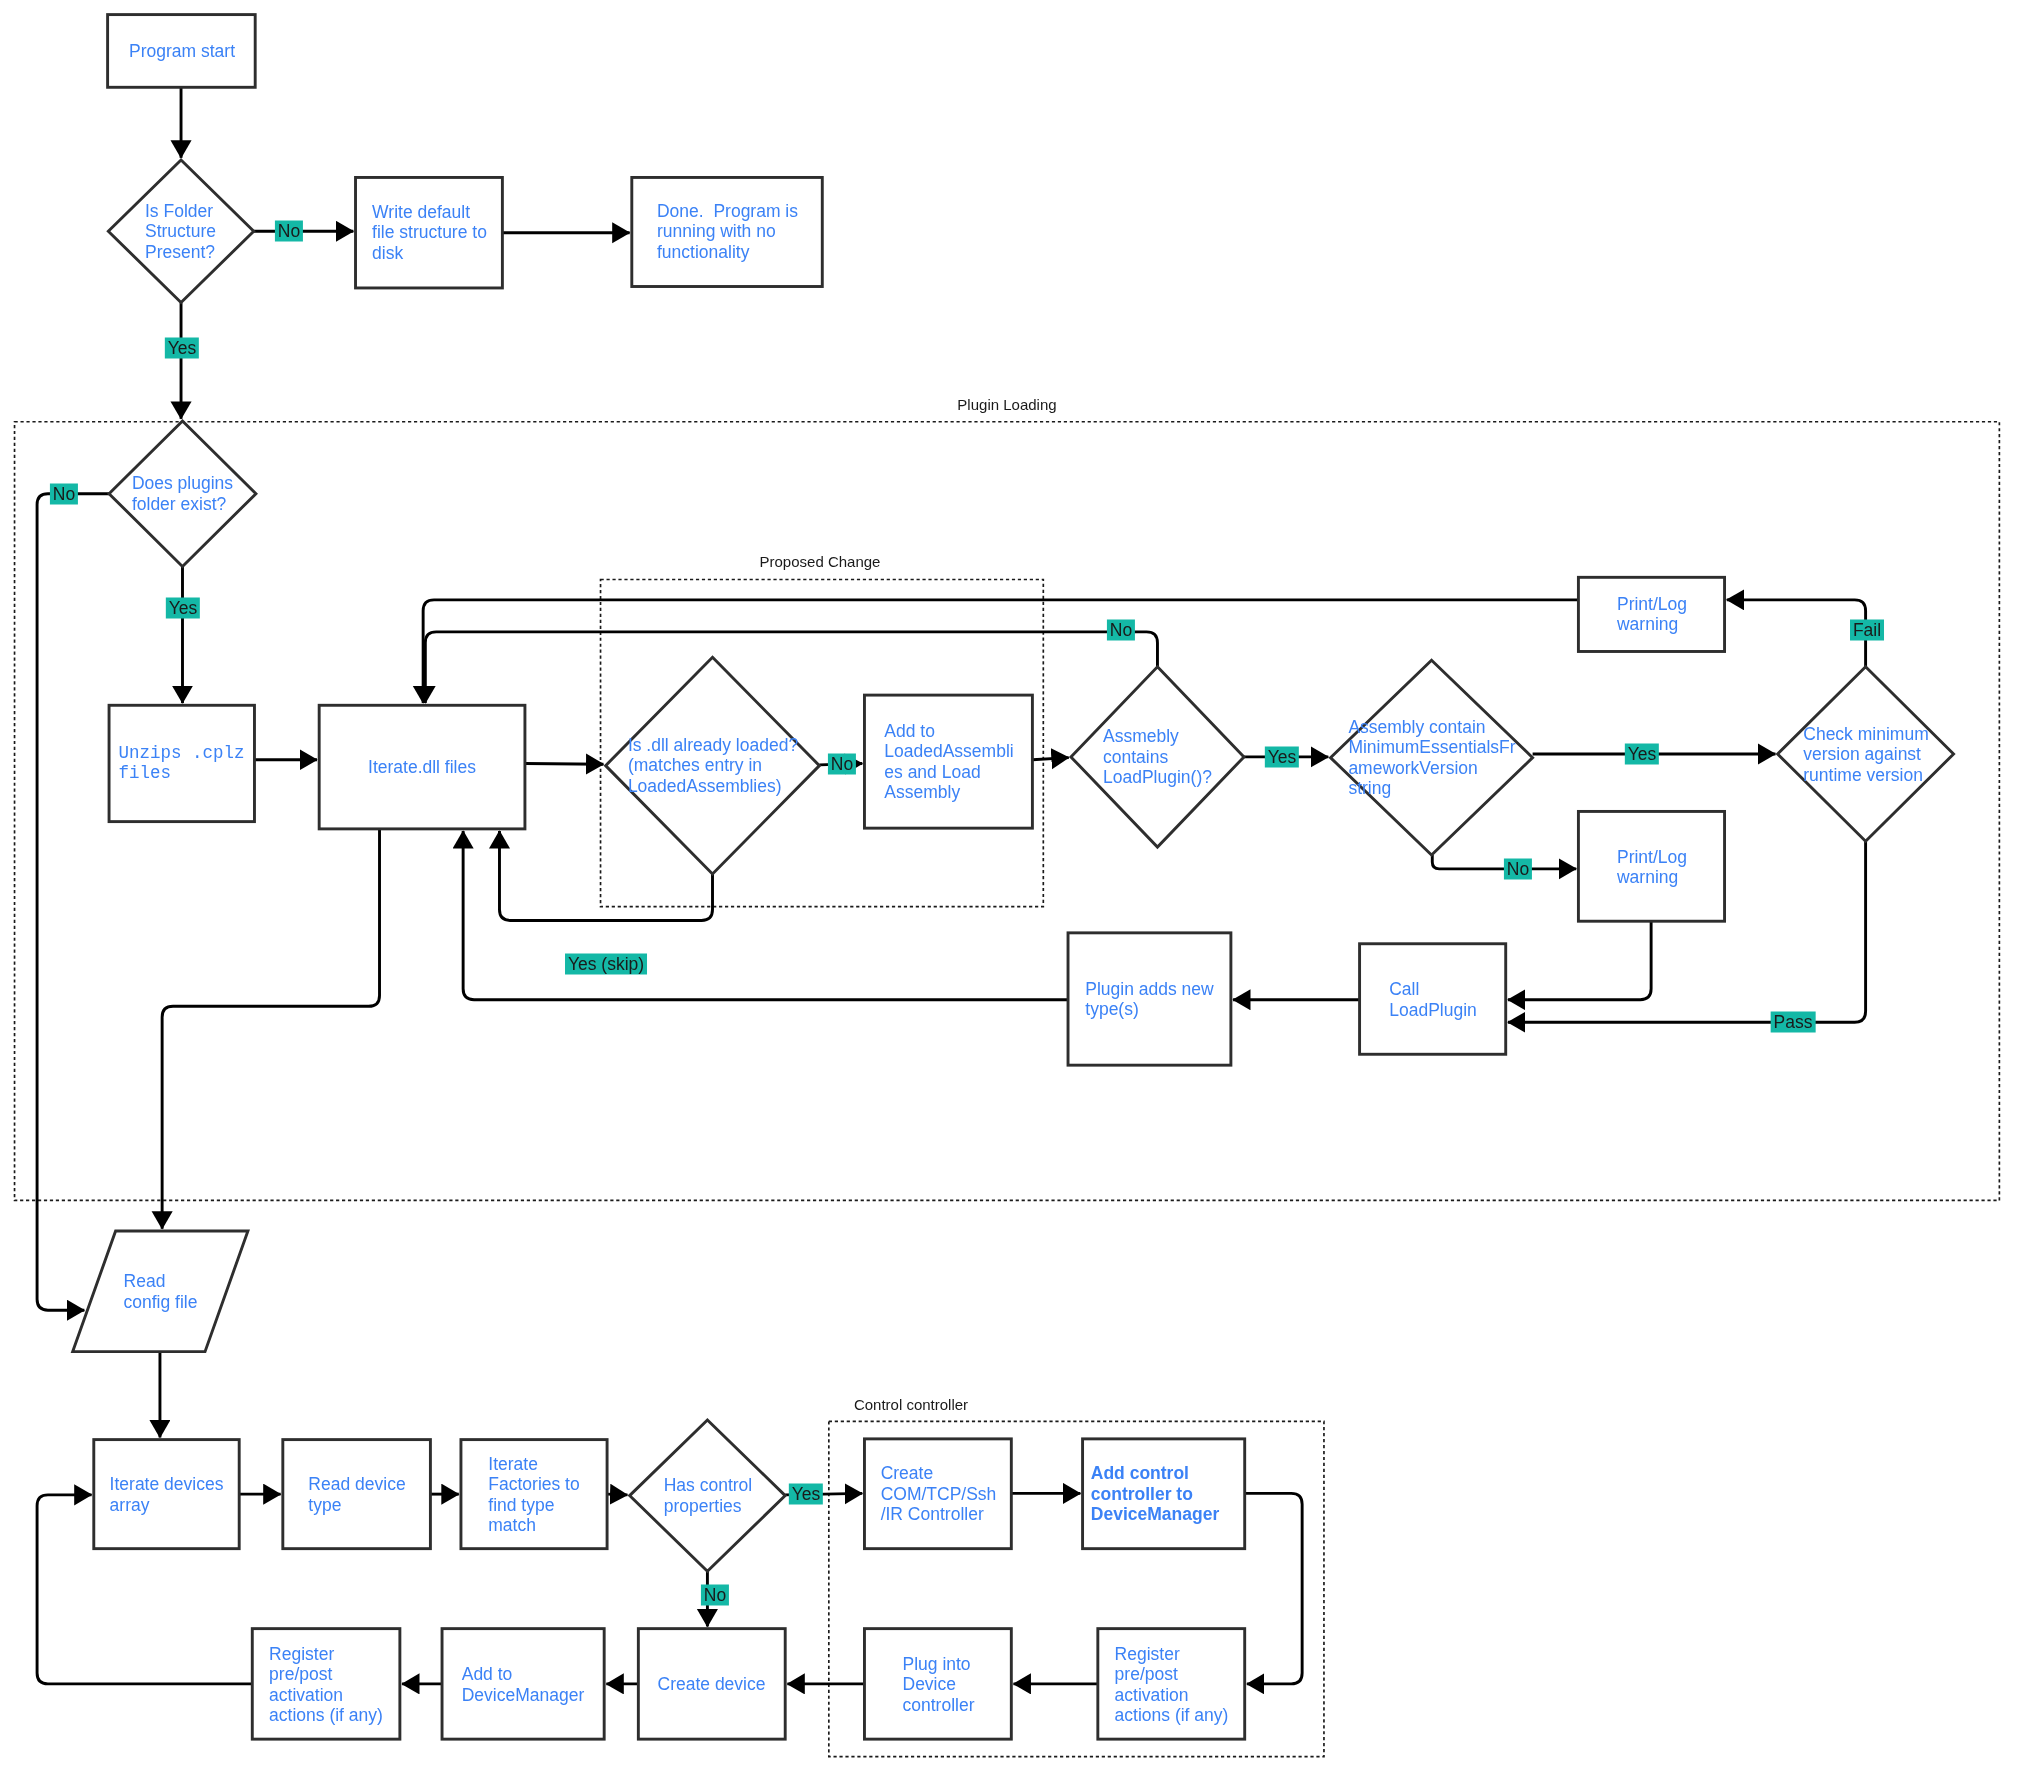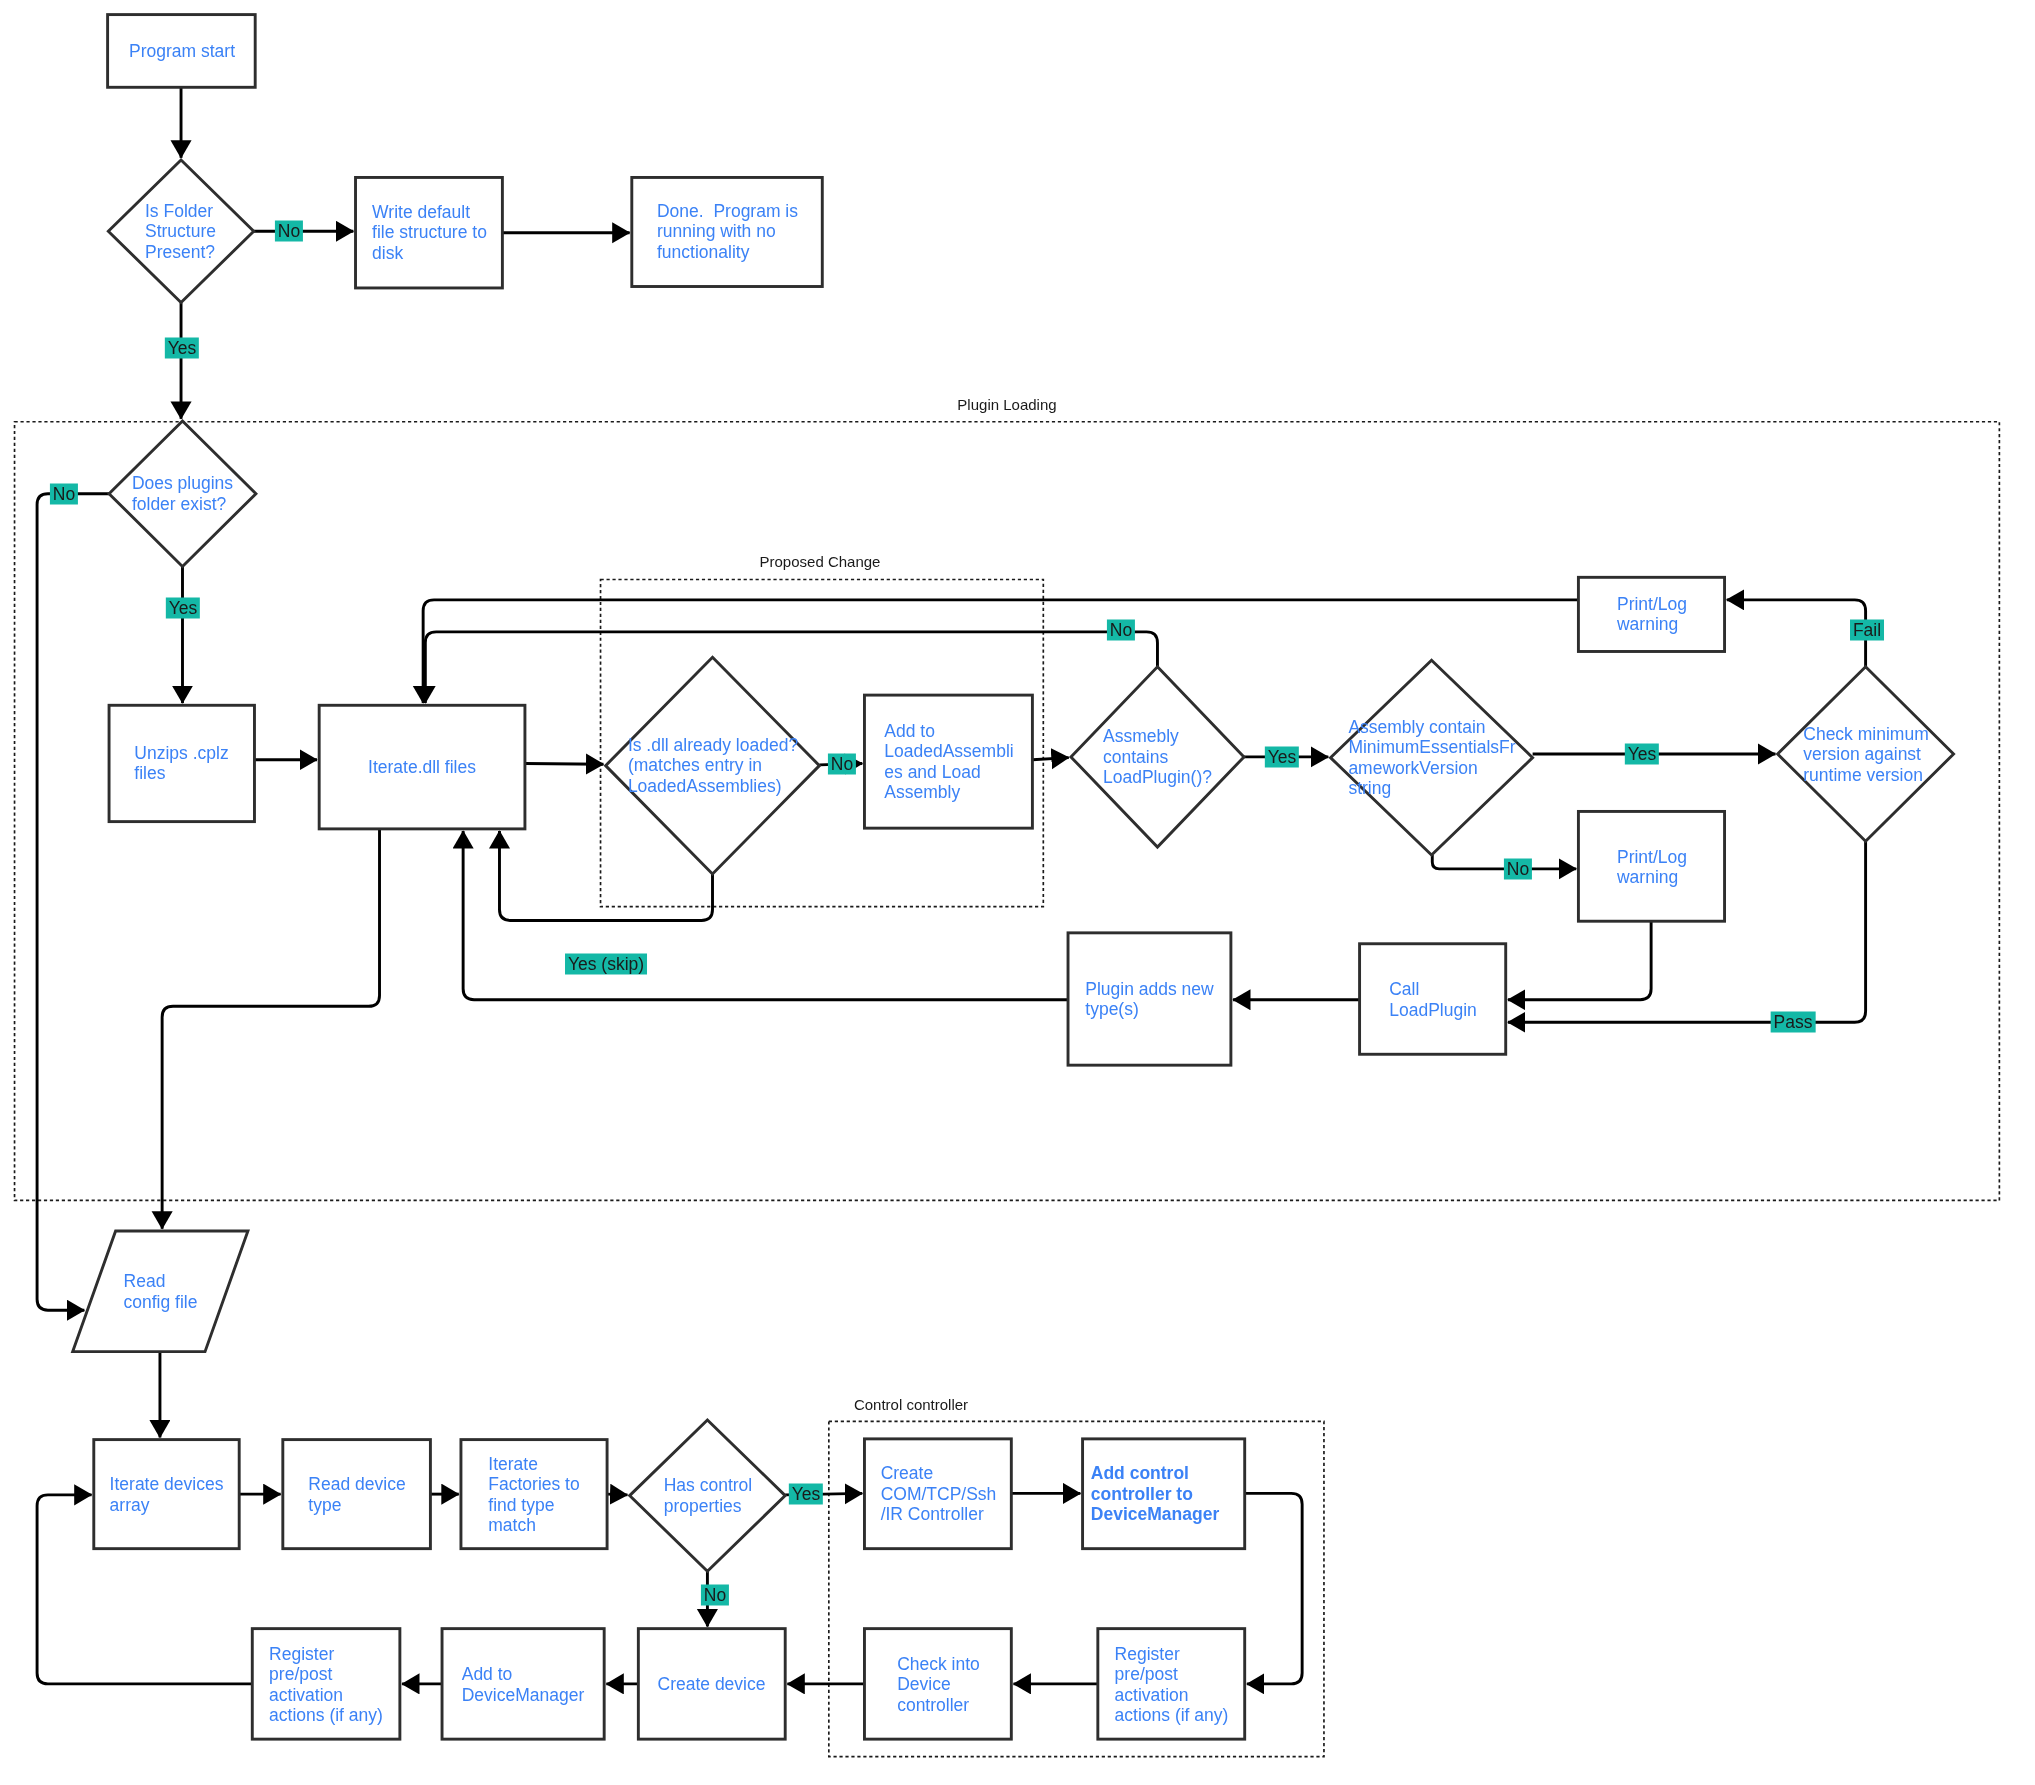--- a/index.html
+++ b/index.html
@@ -152,21 +152,21 @@
 Structure
 Present?</div>
       <div class="node-label" style="left: 356px; top: 177px; width: 147px; height: 111px;">Write default
 file structure to
 disk</div>
       <div class="node-label" style="left: 632px; top: 177px; width: 191px; height: 109px;">Done.  Program is
 running with no
 functionality</div>
       <div class="node-label" style="left: 109px; top: 421px; width: 147px; height: 145px;">Does plugins
 folder exist?</div>
-      <div class="node-label" style="left: 109px; top: 705px; width: 145px; height: 116px;">Unzips .cplz
+      <div class="node-label" style="left: 109px; top: 705px; width: 145px; height: 116px; font-family: Liberation Mono, monospace;">Unzips .cplz
 files</div>
       <div class="node-label" style="left: 319px; top: 705px; width: 206px; height: 124px;">Iterate.dll files</div>
       <div class="node-label" style="left: 606px; top: 657px; width: 214px; height: 217px;">Is .dll already loaded?
 (matches entry in
 LoadedAssemblies)</div>
       <div class="node-label" style="left: 865px; top: 695px; width: 168px; height: 133px;">Add to
 LoadedAssembli
 es and Load
 Assembly</div>
       <div class="node-label" style="left: 1071px; top: 667px; width: 173px; height: 180px;">Assmebly
@@ -202,21 +202,21 @@
       <div class="node-label" style="left: 865px; top: 1439px; width: 147px; height: 110px;">Create
 COM/TCP/Ssh
 /IR Controller</div>
       <div class="node-label" style="left: 1083px; top: 1439px; width: 144px; height: 110px; font-weight: bold;">Add control
 controller to
 DeviceManager</div>
       <div class="node-label" style="left: 1098px; top: 1629px; width: 147px; height: 111px;">Register
 pre/post
 activation
 actions (if any)</div>
-      <div class="node-label" style="left: 865px; top: 1629px; width: 147px; height: 111px;">Check into
+      <div class="node-label" style="left: 865px; top: 1629px; width: 147px; height: 111px;">Plug into
 Device
 controller</div>
       <div class="node-label" style="left: 638px; top: 1629px; width: 147px; height: 111px;">Create device</div>
       <div class="node-label" style="left: 442px; top: 1629px; width: 162px; height: 111px;">Add to
 DeviceManager</div>
       <div class="node-label" style="left: 252px; top: 1629px; width: 148px; height: 111px;">Register
 pre/post
 activation
 actions (if any)</div>
     </div>

